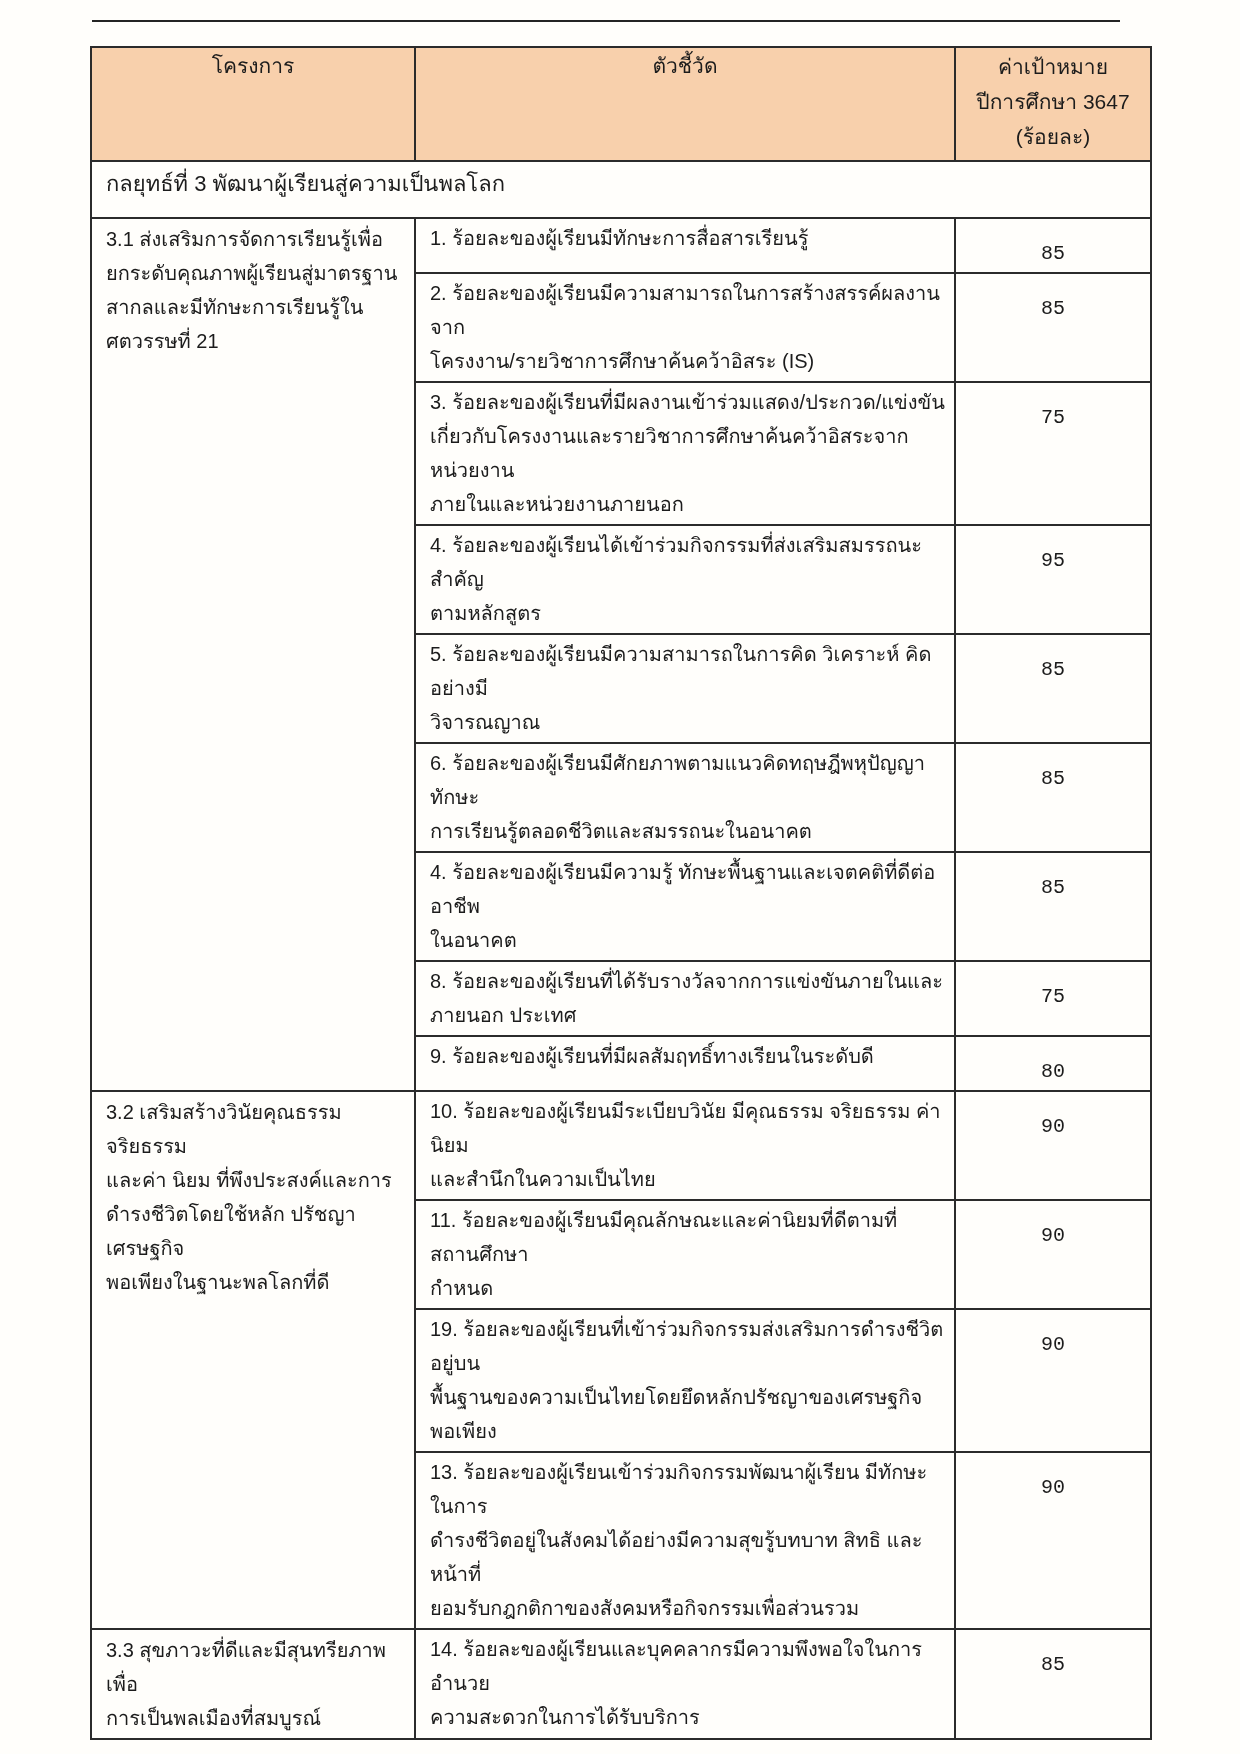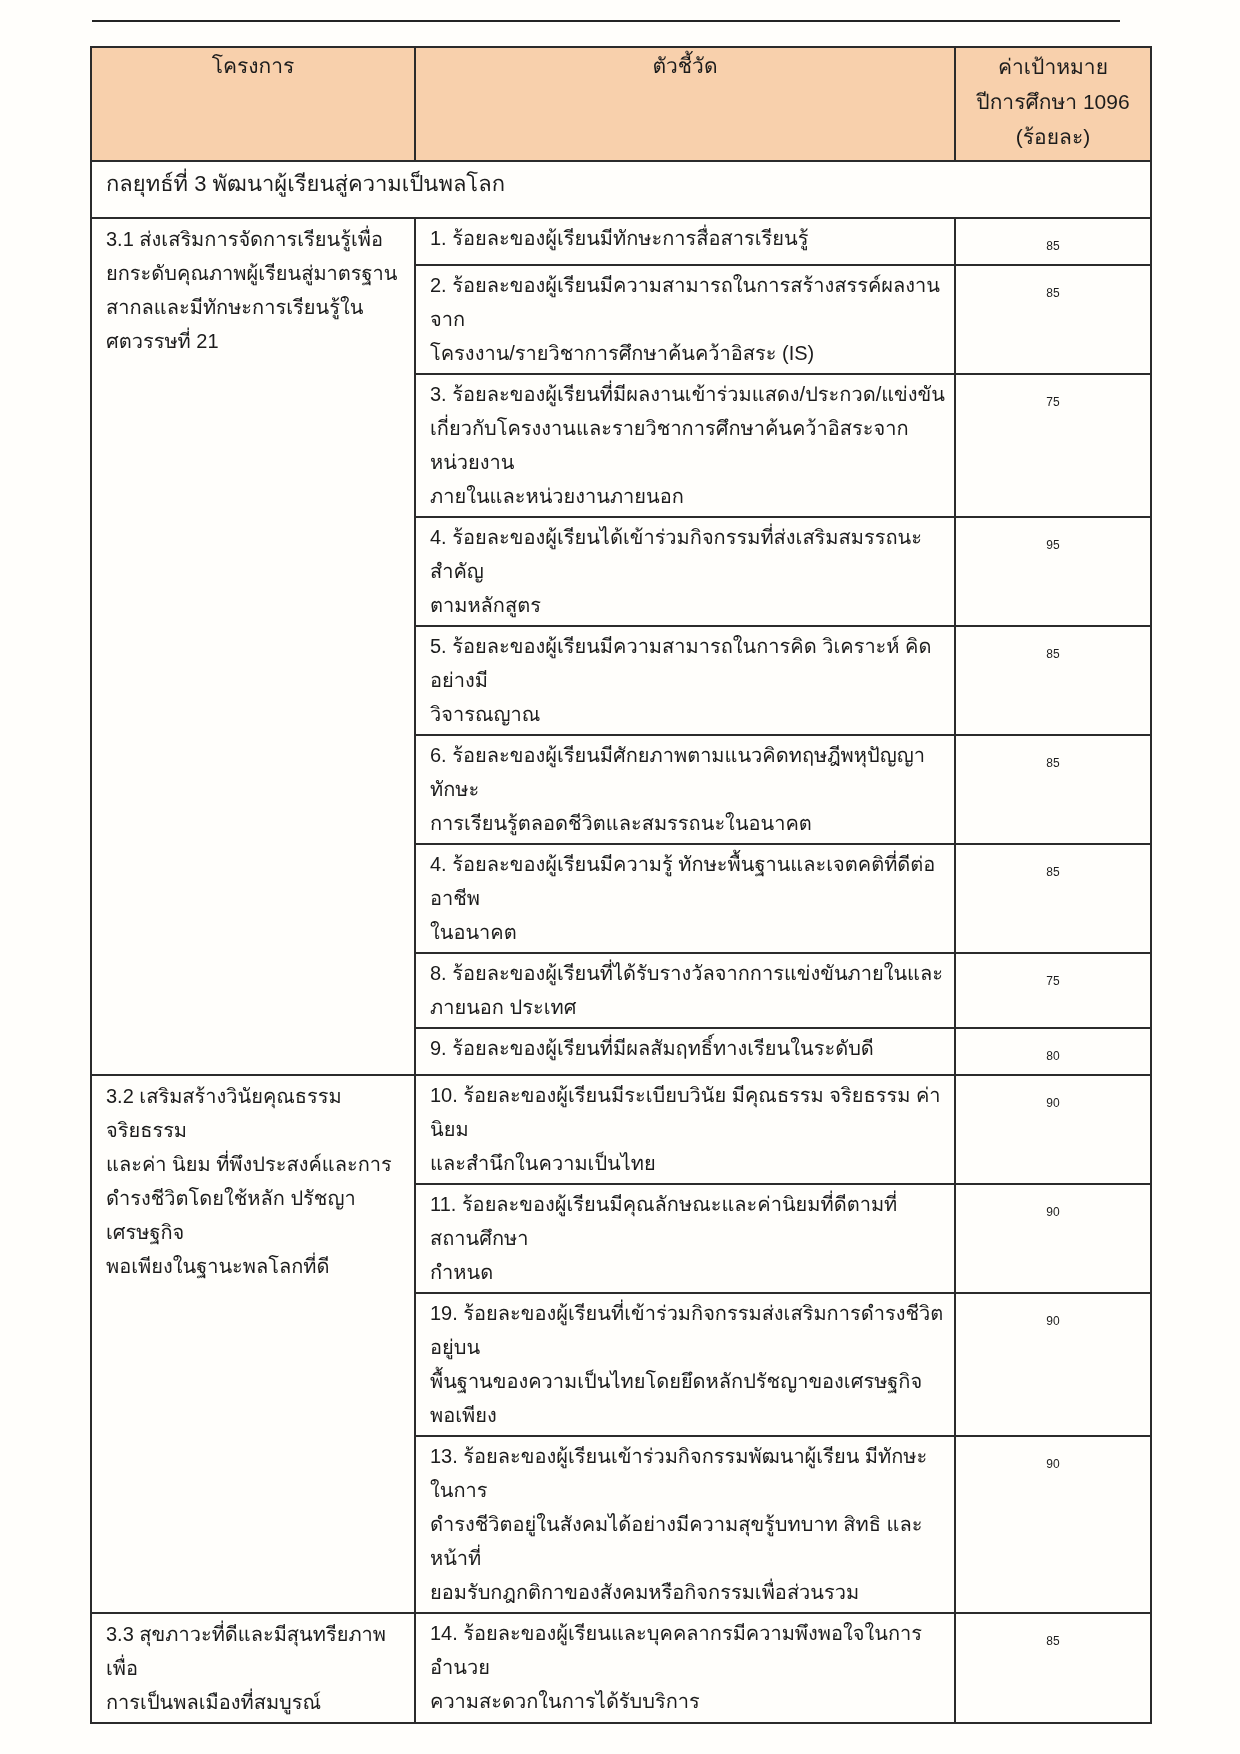--- a/index.html
+++ b/index.html
@@ -68,24 +68,25 @@
     white-space:pre-line;
     border-radius:12px;
   }
   td.indicator-cell{
     font-size:20px;
     line-height:34px;
     padding:2px 8px 3px 14px;
     white-space:pre-line;
   }
   td.target-cell{
-    font-size:12px;
+    font-size:20px;
     line-height:34px;
     text-align:center;
-    padding-top:10px;
+    padding-top:18px;
+    font-family:Liberation Mono, monospace;
   }
 </style>
 </head>
 <body>
 
 <div class="page">
 
   <div class="header-rule"></div>
 
   <table class="main">
@@ -93,21 +94,21 @@
       <col class="c-project">
         <col class="c-indicator">
         <col class="c-target">
     </colgroup>
     <thead>
       <tr>
         <th>โครงการ</th>
         <th>ตัวชี้วัด</th>
         <th class="target-head">
           <div>ค่าเป้าหมาย</div>
-          <div>ปีการศึกษา 1096</div>
+          <div>ปีการศึกษา 3647</div>
           <div>(ร้อยละ)</div>
         </th>
       </tr>
     </thead>
     <tbody id="table-body">
       <tr class="strategy-row">
         <td colspan="3">กลยุทธ์ที่ 3 พัฒนาผู้เรียนสู่ความเป็นพลโลก</td>
       </tr>
     <tr>
           <td class="project-cell" rowspan="9">3.1 ส่งเสริมการจัดการเรียนรู้เพื่อ

